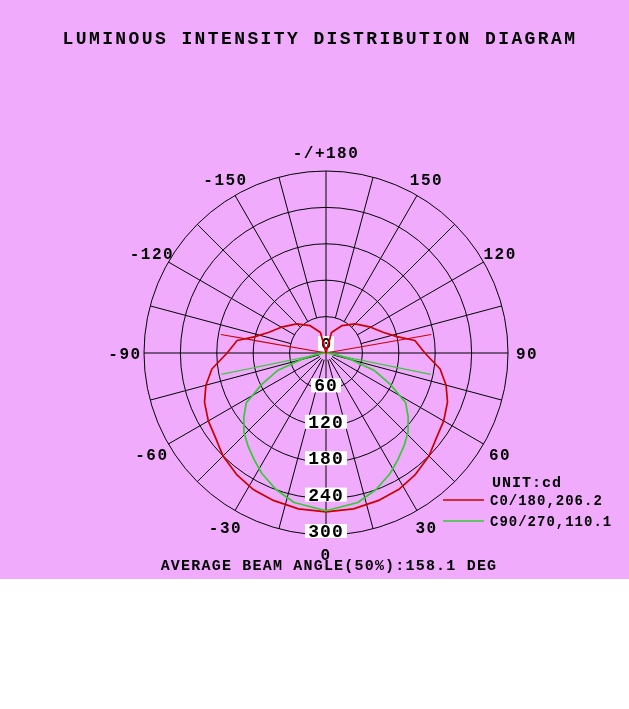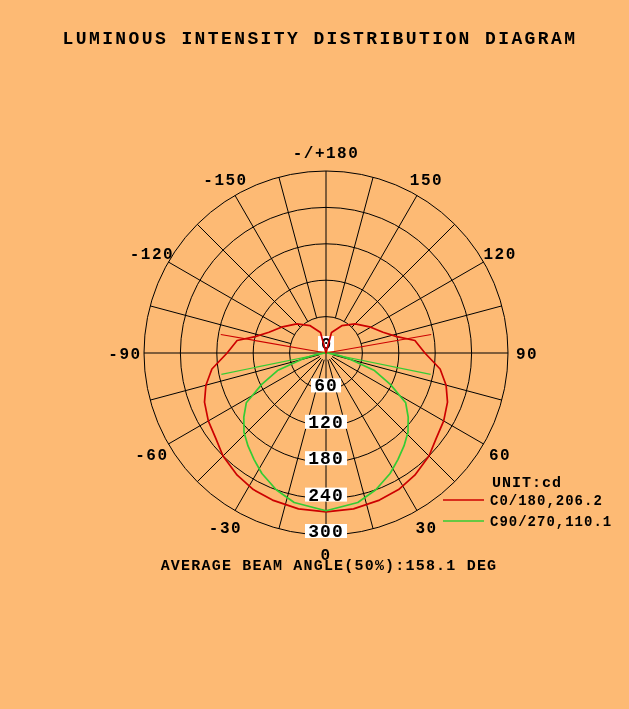--- a/index.html
+++ b/index.html
@@ -1,16 +1,16 @@
 <!DOCTYPE html>
 <html><head>
 <meta charset="utf-8">
 <style>
   html,body{margin:0;padding:0;background:#ffffff;}
-  .canvas{position:relative;width:629px;height:709px;background:#fdba74;overflow:hidden;}
+  .canvas{position:relative;width:629px;height:579px;background:#f0abfc;overflow:hidden;}
   svg text{font-family:"Liberation Mono","DejaVu Sans Mono",monospace;font-weight:bold;fill:#000000;}
   .title-text{font-size:18px;letter-spacing:2.4px;}
   .footer-text{font-size:15px;letter-spacing:1.2px;}
   .legend-text{font-size:14px;letter-spacing:1px;}
   .unit-text{font-size:15px;letter-spacing:1px;}
 </style>
 </head>
 <body>
 
 <div class="canvas">

